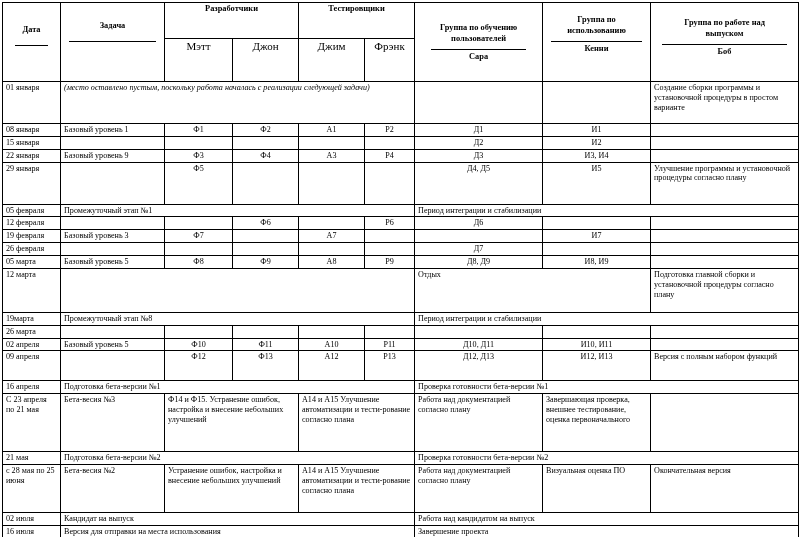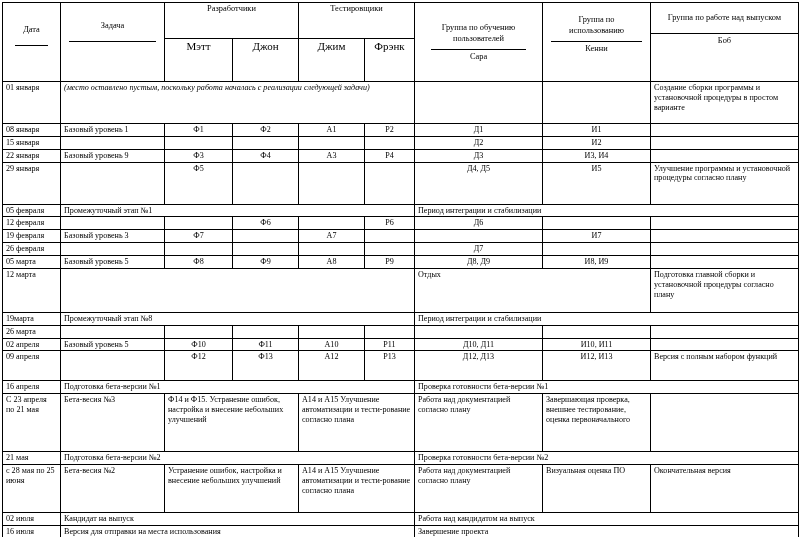--- a/index.html
+++ b/index.html
@@ -45,20 +45,21 @@
   col.c-use     { width: 108px; }
   col.c-release { width: 148px; }
 
   
   .hdr {
     text-align: center;
     vertical-align: middle;
     padding: 3px 3px;
     font-size: 8.4px;
     line-height: 1.3;
+    font-weight: bold;
   }
   .subhdr {
     text-align: center;
     vertical-align: middle;
     padding: 2px 3px;
     font-size: 11px;
   }
   .date-cell {
     text-align: left;
     vertical-align: top;
@@ -102,21 +103,21 @@
         <td class="hdr" rowspan="2" style="padding: 16px; vertical-align: top;">
             <div style="padding: 3px; height: 30px; box-sizing: border-box; display: flex; align-items: center; justify-content: center; text-align: center; line-height: 1.3;">Группа по обучению пользователей</div>
             <div style="border-top: 1px solid rgb(0, 0, 0);"></div>
             <div style="padding: 2px 3px; text-align: center;">Сара</div>
           </td>
         <td class="hdr" rowspan="2" style="padding: 8px; vertical-align: top;">
             <div style="padding: 3px; height: 30px; box-sizing: border-box; display: flex; align-items: center; justify-content: center; text-align: center; line-height: 1.3;">Группа по использованию</div>
             <div style="border-top: 1px solid rgb(0, 0, 0);"></div>
             <div style="padding: 2px 3px; text-align: center;">Кенни</div>
           </td>
-        <td class="hdr" rowspan="2" style="padding: 0px; vertical-align: top;">
+        <td class="hdr" rowspan="2" style="padding: 11px; vertical-align: top;">
             <div style="padding: 3px; height: 30px; box-sizing: border-box; display: flex; align-items: center; justify-content: center; text-align: center; line-height: 1.3;">Группа по работе над выпуском</div>
             <div style="border-top: 1px solid rgb(0, 0, 0);"></div>
             <div style="padding: 2px 3px; text-align: center;">Боб</div>
           </td>
       </tr>
 
       <tr>
         <td class="subhdr">Мэтт</td>
         <td class="subhdr">Джон</td>
         <td class="subhdr">Джим</td>

